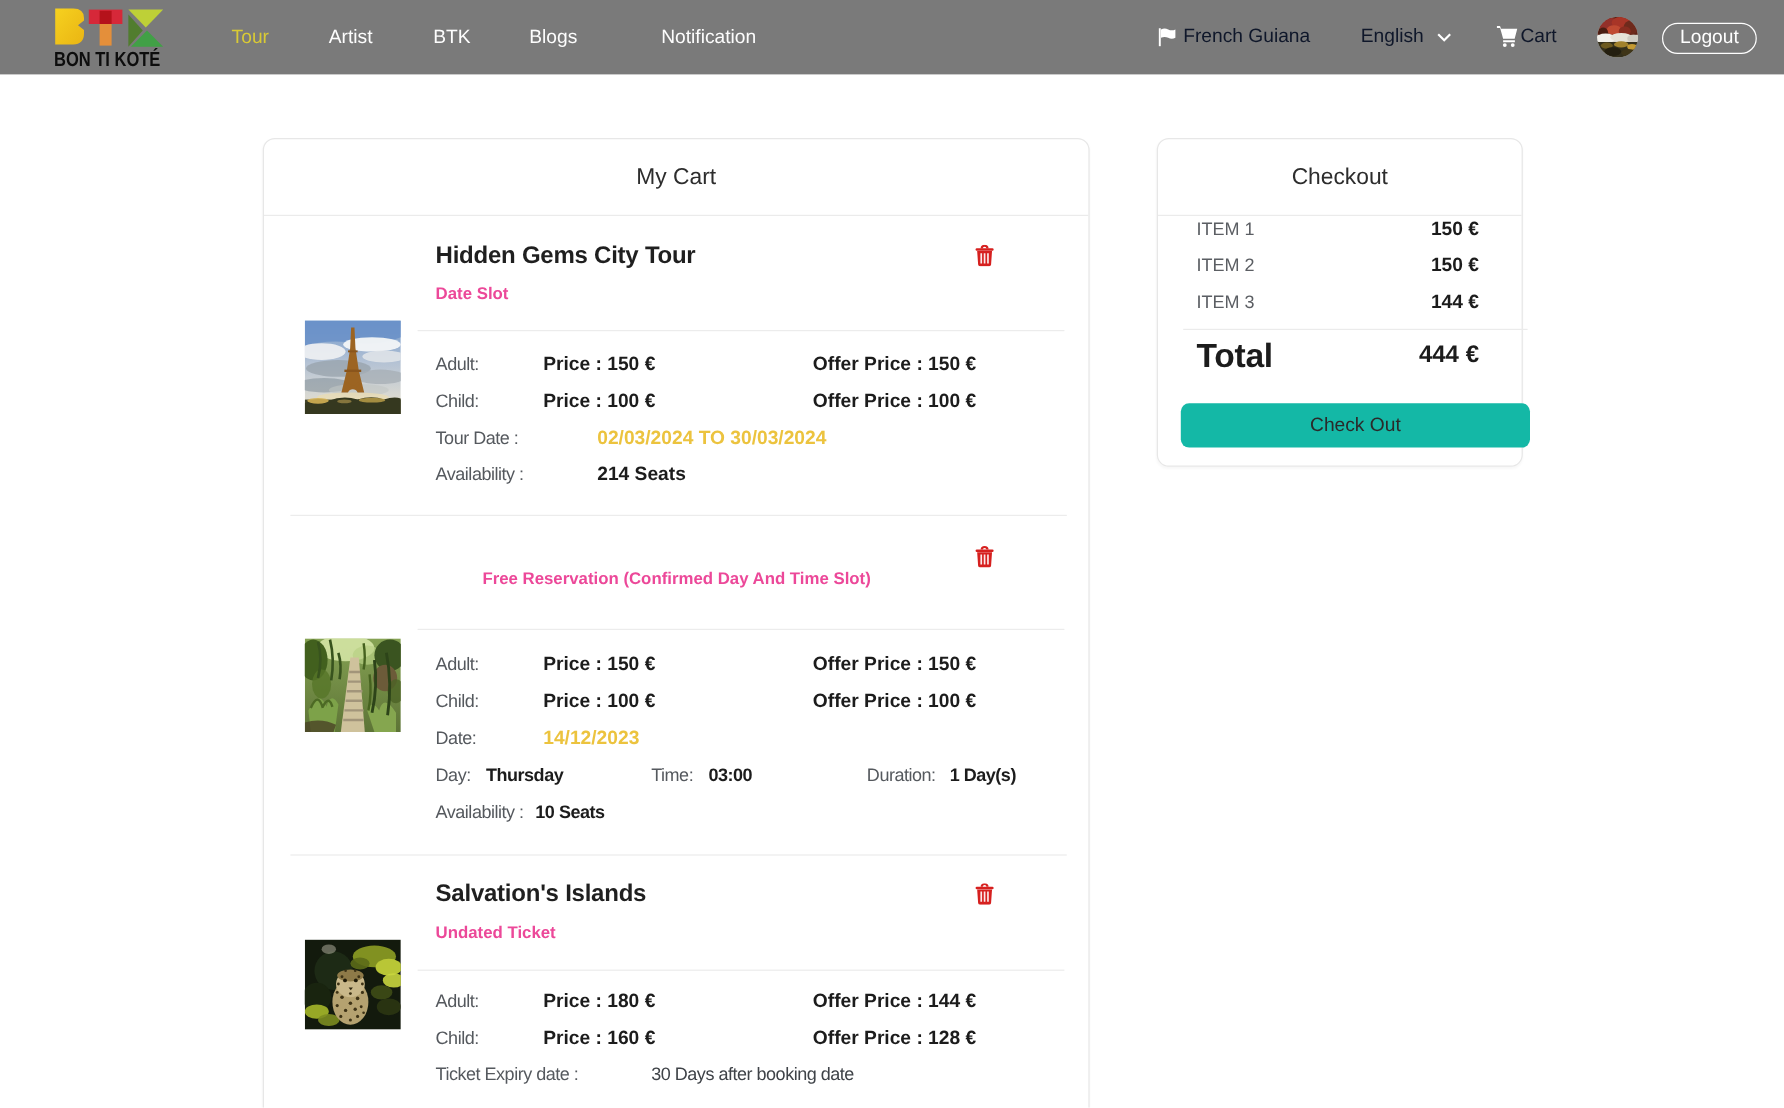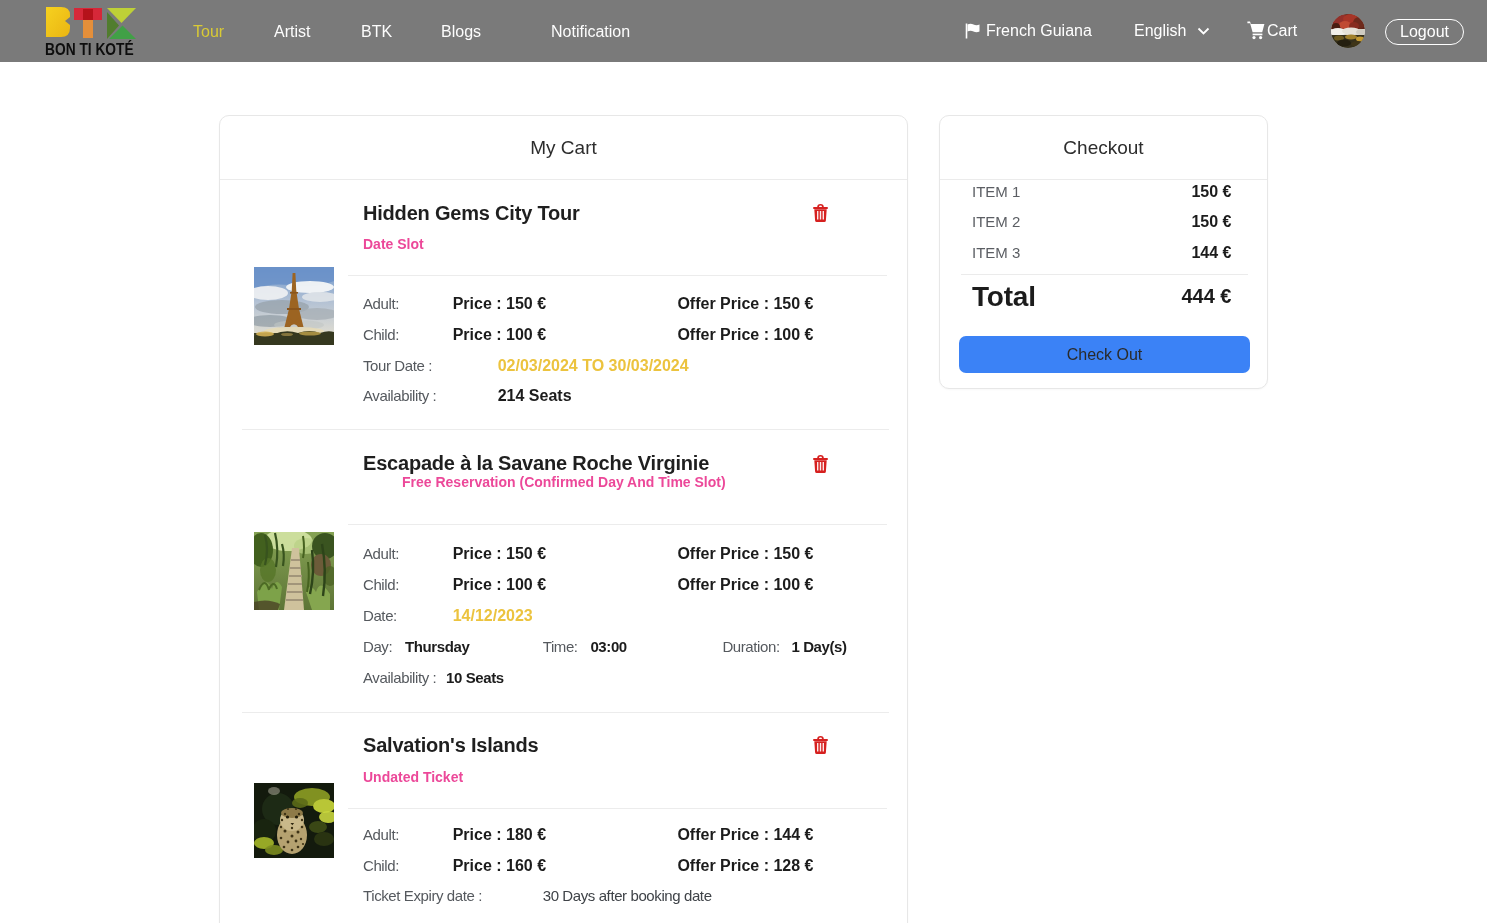--- a/index.html
+++ b/index.html
@@ -4,27 +4,27 @@
 <style>
 * { margin:0; padding:0; box-sizing:border-box; }
 html,body { width:1487px; height:923px; overflow:hidden; background:#fff;
   font-family:"Liberation Sans", sans-serif; position:relative; }
 .abs { position:absolute; }
 
 
 #hdr { position:absolute; left:0; top:0; width:1487px; height:62px; background:#7a7a7a; }
 .nav-a { position:absolute; top:22px; font-size:16px; color:#fdfdfd; line-height:19px; }
 .nav-tour { color:#d9ca35; }
-#hdr .rtext { font-size:16px; color:#ffffff; }
+#hdr .rtext { font-size:16px; color:#0f172a; }
 
 
 .card { position:absolute; background:#fff; border:1px solid #e7e7e7; border-radius:10px;
   box-shadow:0 1px 2px rgba(0,0,0,0.03); }
 #cardL { left:219px; top:115px; width:689px; height:930px; }
-#cardR { left:939px; top:115px; width:329px; height:274px; }
+#cardR { left:964px; top:115px; width:305px; height:274px; }
 .cardtitle { position:absolute; left:0; width:100%; text-align:center; font-size:19px;
   color:#2d2d2d; line-height:22px; }
 .hdiv { position:absolute; left:0; width:100%; height:1px; background:#ebebeb; }
 
 
 .ititle { position:absolute; left:143px; font-size:20px; font-weight:bold; color:#1f1f1f;
   line-height:24px; letter-spacing:-0.2px; }
 .isub { position:absolute; left:143px; font-size:14px; font-weight:bold; color:#ec4899;
   line-height:17px; }
 .rowdiv { position:absolute; left:128px; width:539px; height:1px; background:#ececec; }
@@ -35,21 +35,21 @@
 .val { font-weight:bold; color:#1c1c1c; }
 .yellow { color:#ecc33e; }
 .img80 { position:absolute; left:34px; width:80px; height:78px; }
 .trash { position:absolute; left:592px; width:17px; height:18px; }
 
 
 .corow { position:absolute; left:32px; right:35px; height:20px; }
 .corow .cl { position:absolute; left:0; font-size:15px; color:#5b5e63; line-height:19px; }
 .corow .cv { position:absolute; right:0.5px; font-size:16px; font-weight:bold; color:#1c1c1c; line-height:19px; }
 #checkoutbtn { position:absolute; left:19px; top:220px; width:291px; height:37px;
-  background:#3b82f6; border-radius:7px; text-align:center; font-size:16px; color:#2a2a2a;
+  background:#14b8a6; border-radius:7px; text-align:center; font-size:16px; color:#2a2a2a;
   line-height:37px; }
 </style>
 </head>
 <body>
 
 <div id="hdr">
 
   <svg class="abs" style="left:45px; top:6px;" width="92" height="51" viewBox="0 0 92 51">
     <defs>
       <linearGradient id="gB" x1="0" y1="0" x2="1" y2="1">
@@ -176,21 +176,20 @@
   <div class="row" style="top:240.1px;">
     <span class="lbl" style="left:15px;">Tour Date :</span>
     <span class="val yellow" style="left:149.7px;">02/03/2024 TO 30/03/2024</span>
   </div>
   <div class="row" style="top:270.3px;">
     <span class="lbl" style="left:15px;">Availability :</span>
     <span class="val" style="left:149.7px;">214 Seats</span>
   </div>
   <div class="itemdiv" style="top:313px;"></div>
 
-  <div class="ititle" style="top:335px;">Escapade à la Savane Roche Virginie</div>
   <svg class="trash" style="top:339px;" viewBox="0 0 17 18">
     <path d="M5.2,3 a3.3,3 0 0 1 6.6,0 l-1.8,0 a1.5,1.4 0 0 0 -3,0 z" fill="#d6201f"></path>
       <rect x="1" y="2.9" width="15" height="2.1" rx="1" fill="#d6201f"></rect>
     <path d="M2.3,5.2 h12.4 l-0.8,11.2 a1.6,1.6 0 0 1 -1.6,1.5 h-7.6 a1.6,1.6 0 0 1 -1.6,-1.5 z" fill="#d6201f"></path>
     <path d="M5.7,7 v8.5 M8.5,7 v8.5 M11.3,7 v8.5" stroke="#fce9e9" stroke-width="1.4"></path>
   </svg>
   <div class="isub" style="top:358px;margin-left:39px;">Free Reservation (Confirmed Day And Time Slot)</div>
   <div class="rowdiv" style="top:407.6px;"></div>
   <svg class="img80" style="top:416px;" viewBox="0 0 80 78">
     <defs>

